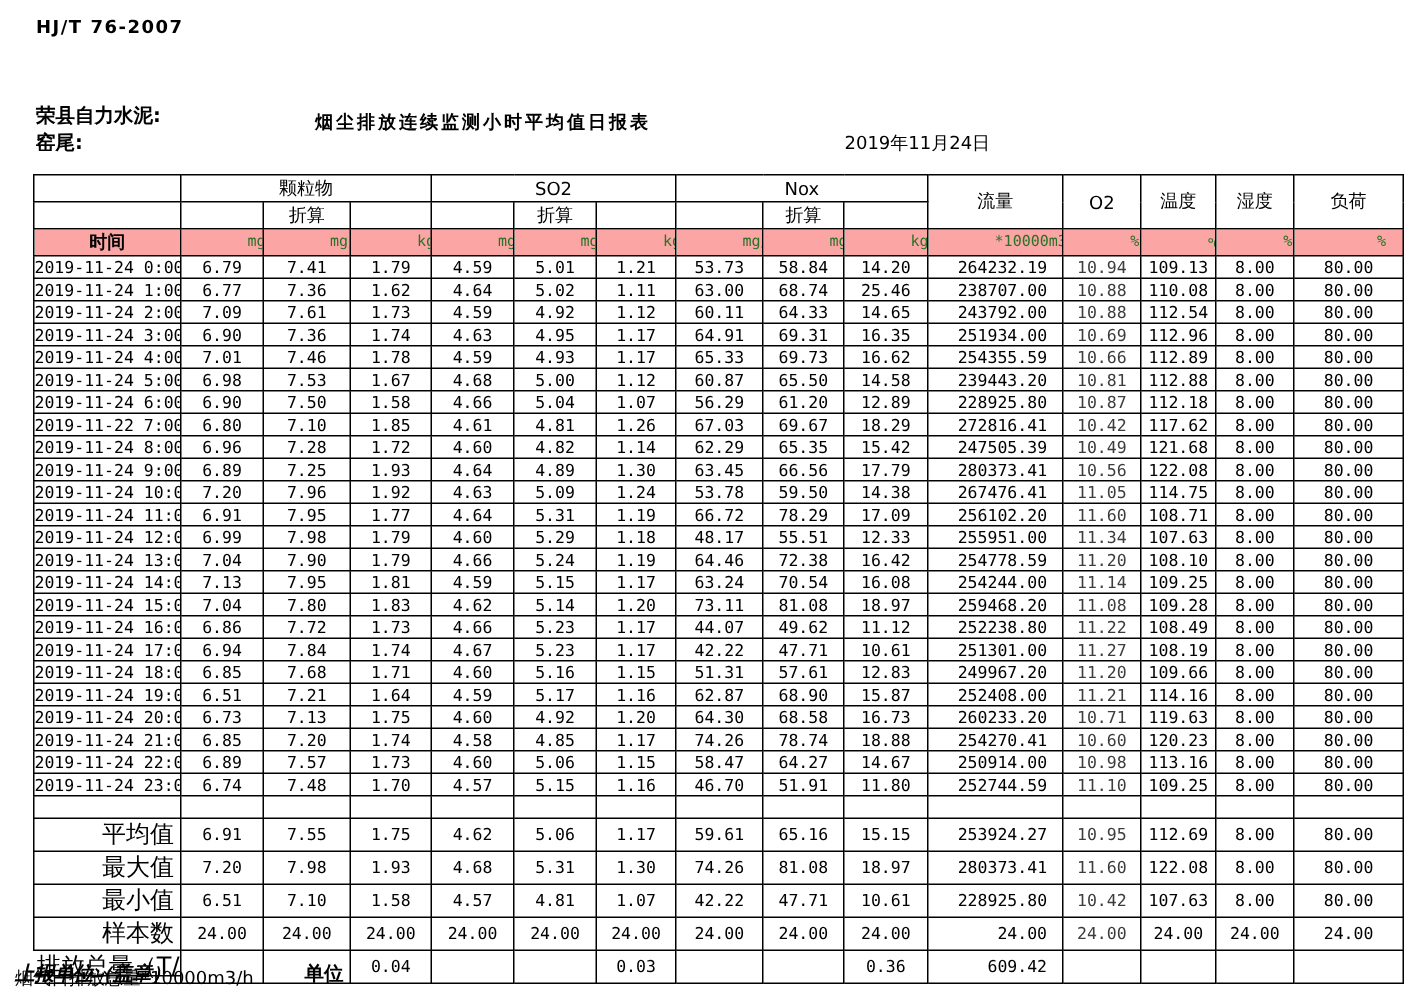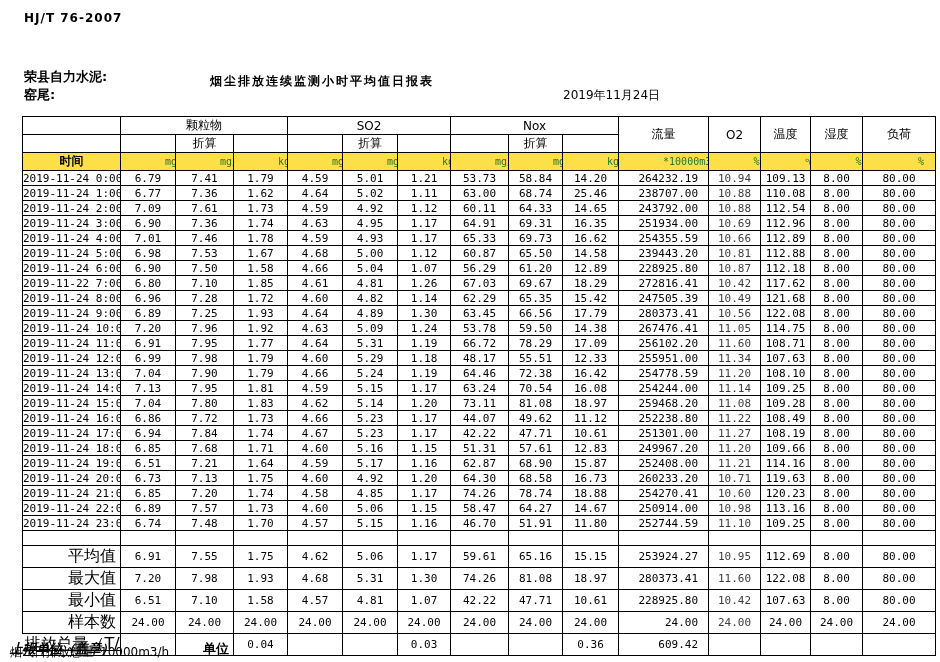--- a/index.html
+++ b/index.html
@@ -15,21 +15,21 @@
   .date{left:563px;top:87px;font-size:12px;}
   table{
     position:absolute;left:22px;top:116px;width:913px;
     border-collapse:collapse;table-layout:fixed;
   }
   th,td{
     border:1px solid #000;height:14px;padding:0;overflow:hidden;
     font-weight:normal;white-space:nowrap;
   }
   thead th{font-size:12px;text-align:center;}
-  .green{background:#fde047;}
+  .green{background:#fca5a5;}
   .unit{font-family:"DejaVu Sans Mono",monospace;font-size:10px;color:#267326;padding-left:44px;}
   .time-hdr{font-size:12px;font-weight:bold;color:#000;}
   tbody td{font-family:"DejaVu Sans Mono",monospace;font-size:11px;text-align:center;}
   td.time{text-align:right;padding-right:6px;}
   td.flow{text-align:right;padding-right:10px;}
   td.o2{color:#3d3d3d;}
   td.slabel{font-family:"DejaVu Sans",sans-serif;font-size:16px;text-align:right;padding-right:4px;}
   td.total-label{border-left:none;}
   td.total-label span{display:inline-block;margin-left:-14px;text-decoration:underline;background:#fff;}
   .blank td{height:14px;}

